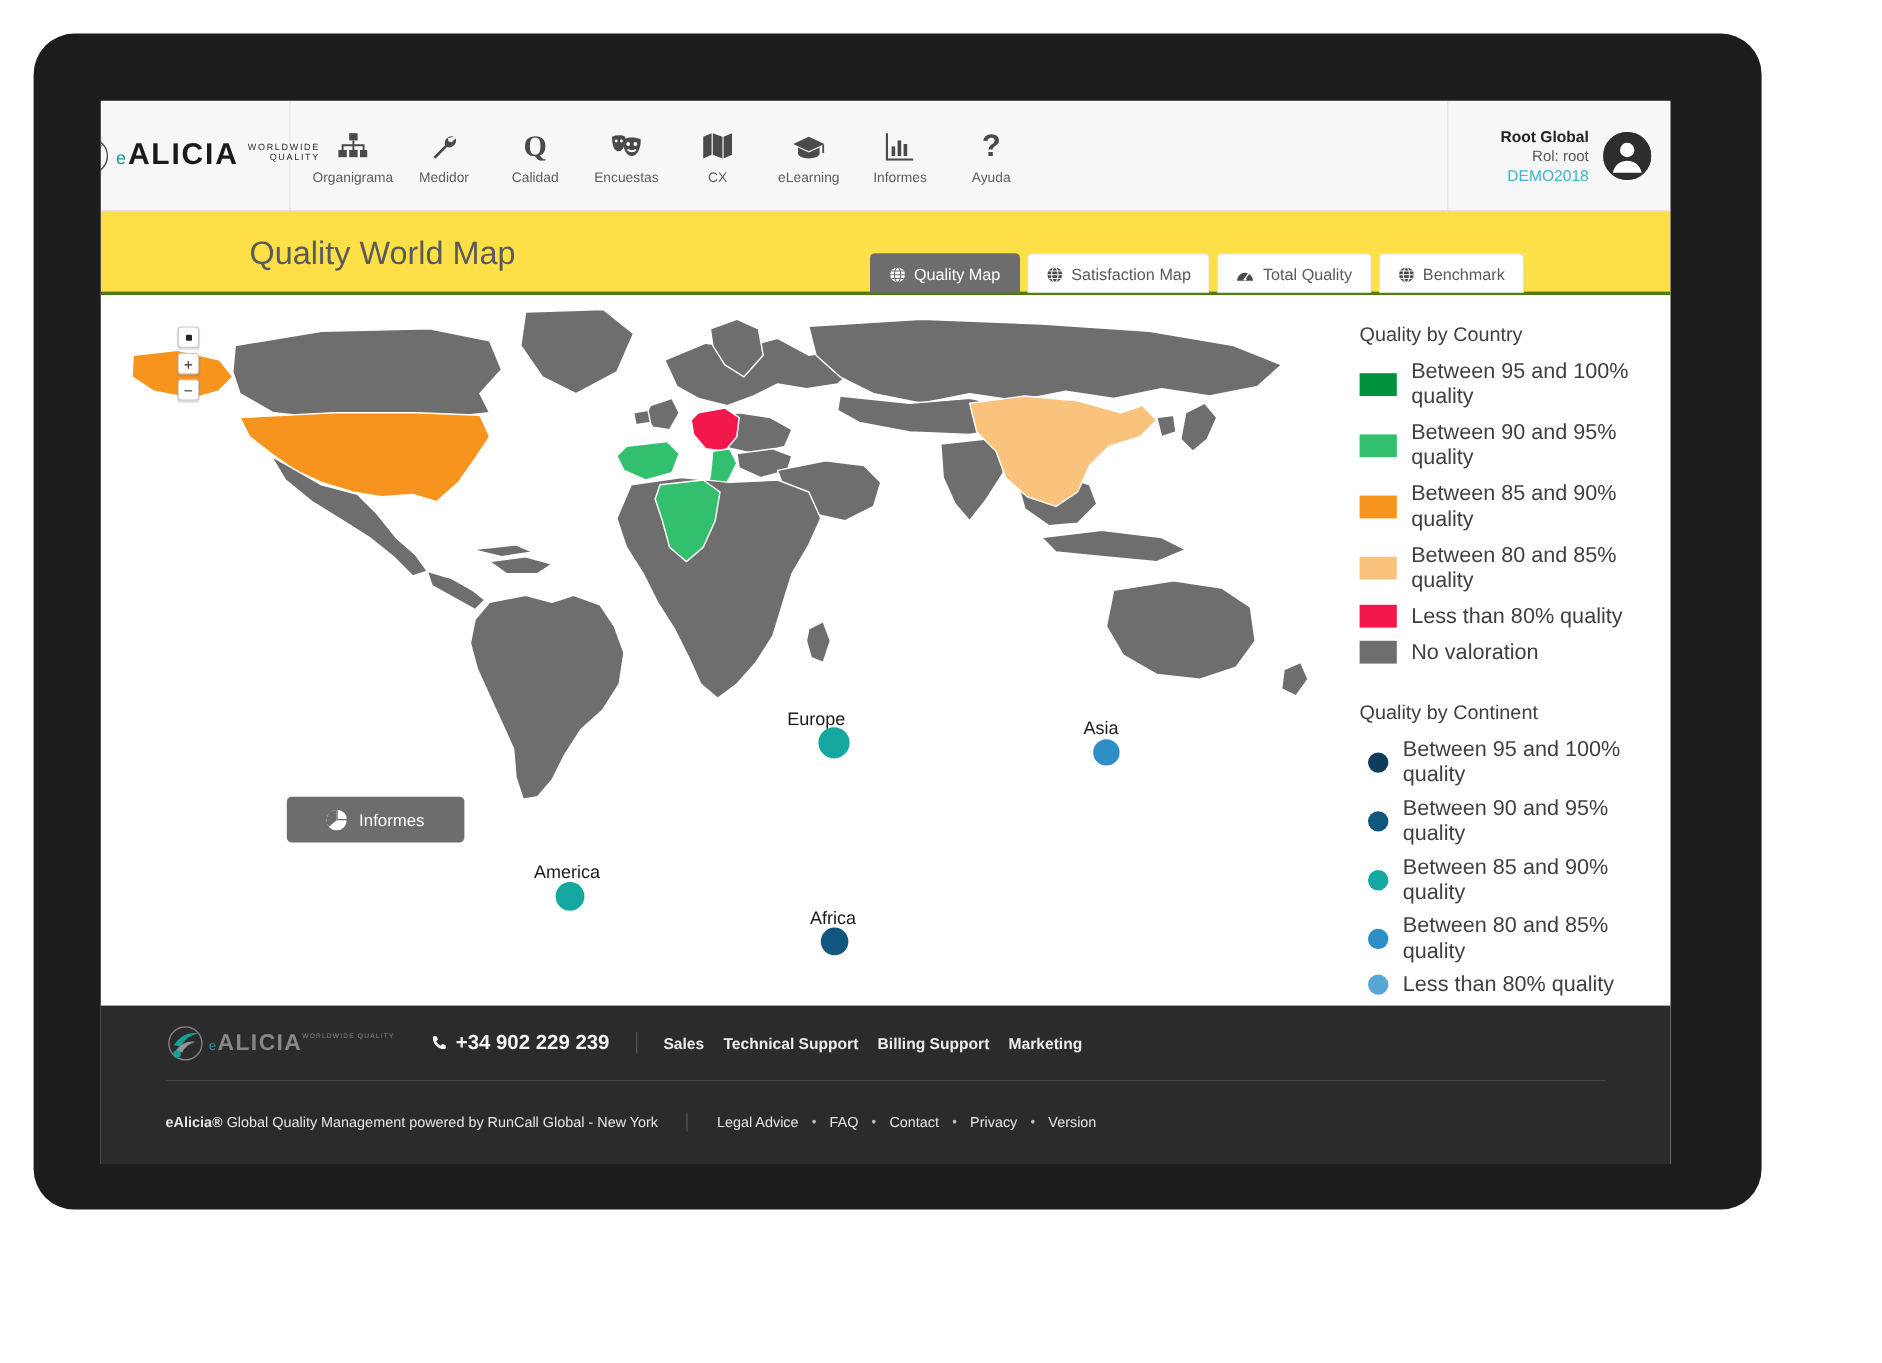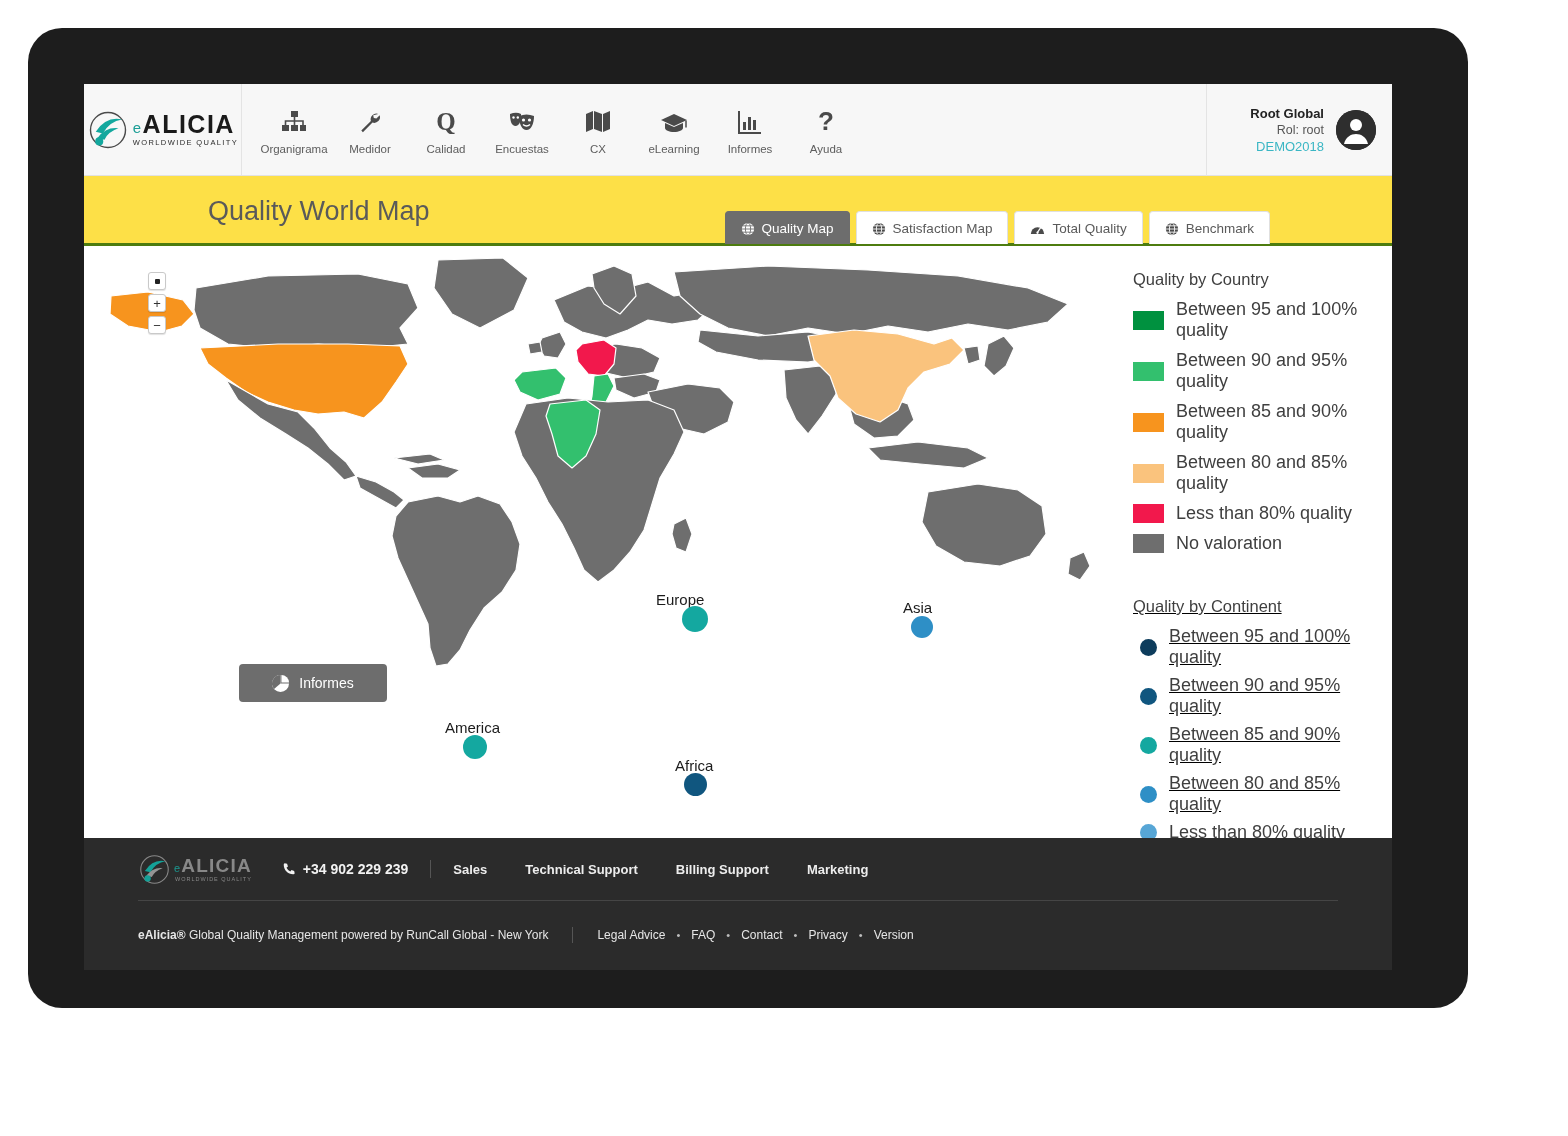--- a/index.html
+++ b/index.html
@@ -38,21 +38,21 @@
     display: flex;
     align-items: stretch;
   }
   .brand {
     width: 158px;
     display:flex; align-items:center; justify-content:center;
     border-right: 1px solid #e4e4e4;
   }
   .brand-logo { display:flex; align-items:center; gap:4px; }
   .brand-mark { width:42px; height:42px; }
-  .brand-text { display:flex; flex-direction:column; line-height:1; }
+  .brand-text { display:flex; line-height:1; }
   .brand-word {
     font-size: 25px; letter-spacing: 1.5px; color:#1a1a1a; font-weight:700;
     font-family: "Liberation Sans Narrow","Liberation Sans", sans-serif;
   }
   .brand-word .e { color:#1b9e96; font-size:15px; font-weight:400; }
   .brand-sub { font-size:7.5px; letter-spacing:1.4px; color:#2b2b2b; text-align:right; margin-top:2px; }
 
   .navitems { display:flex; align-items:center; padding-left:14px; gap:0; }
   .navitem {
     width: 76px;
@@ -122,36 +122,36 @@
     font-size:14px; font-family:"Liberation Sans", sans-serif;
   }
 
   
   .legends { position:absolute; left:1049px; top:24px; width:250px; }
   .legend-title { font-size:16.5px; color:#3f3f3f; margin-bottom:10px; }
   .legend-row { display:flex; align-items:center; gap:12px; margin-bottom:9px; }
   .swatch { width:31px; height:19px; flex:none; }
   .dotsw { width:17px; height:17px; border-radius:50%; flex:none; margin-left:7px; }
   .legend-label { font-size:18px; color:#3f3f3f; }
-  .legend-block2 { margin-top:43px;text-decoration:underline; }
+  .legend-block2 { margin-top:31px; }
   .legend-block2 .legend-row { margin-bottom:7px; }
 
   
   .footer { position:relative; height:132px; background:#2b2b2b; }
   .f-top { position:relative; height:62px; display:flex; align-items:center; padding-left:54px; gap:0; }
   .f-logo { display:flex; align-items:center; gap:3px; opacity:.95; }
   .f-mark { width:33px; height:33px; }
   .f-word { font-size:19px; letter-spacing:1.2px; color:#8d8d8d; font-weight:700;
             font-family:"Liberation Sans Narrow","Liberation Sans", sans-serif; }
   .f-word .e { color:#1b9e96; font-size:11px; font-weight:400; }
   .f-sub { font-size:5.5px; letter-spacing:1px; color:#8d8d8d; text-align:right; margin-top:2px; }
-  .f-phone { display:flex; align-items:center; gap:7px; color:#f2f2f2; font-size:14px; font-weight:700;
+  .f-phone { display:flex; align-items:center; gap:7px; color:#f2f2f2; font-size:17px; font-weight:700;
              font-family:"Liberation Sans Narrow","Liberation Sans", sans-serif; margin-left:30px;justify-content:center; }
   .f-div { width:1px; height:18px; background:#555; margin:0 22px; }
-  .f-links { display:flex; gap:38px; }
+  .f-links { display:flex; gap:16px; }
   .f-link { font-size:13px; font-weight:700; color:#ededed; cursor:pointer;
             font-family:"Liberation Sans Narrow","Liberation Sans", sans-serif; }
   .f-rule { position:absolute; left:54px; right:54px; top:62px; height:1px; background:#454545; }
   .f-bot { position:relative; height:69px; display:flex; align-items:center; padding-left:54px; }
   .f-copy { font-size:12px; color:#e6e6e6;
             font-family:"Liberation Sans Narrow","Liberation Sans", sans-serif; }
   .f-copy b { font-weight:700; }
   .f-bdiv { width:1px; height:16px; background:#555; margin:0 24px; }
   .f-blinks { display:flex; align-items:center; gap:11px; }
   .f-blink { font-size:12px; color:#e6e6e6; cursor:pointer;

